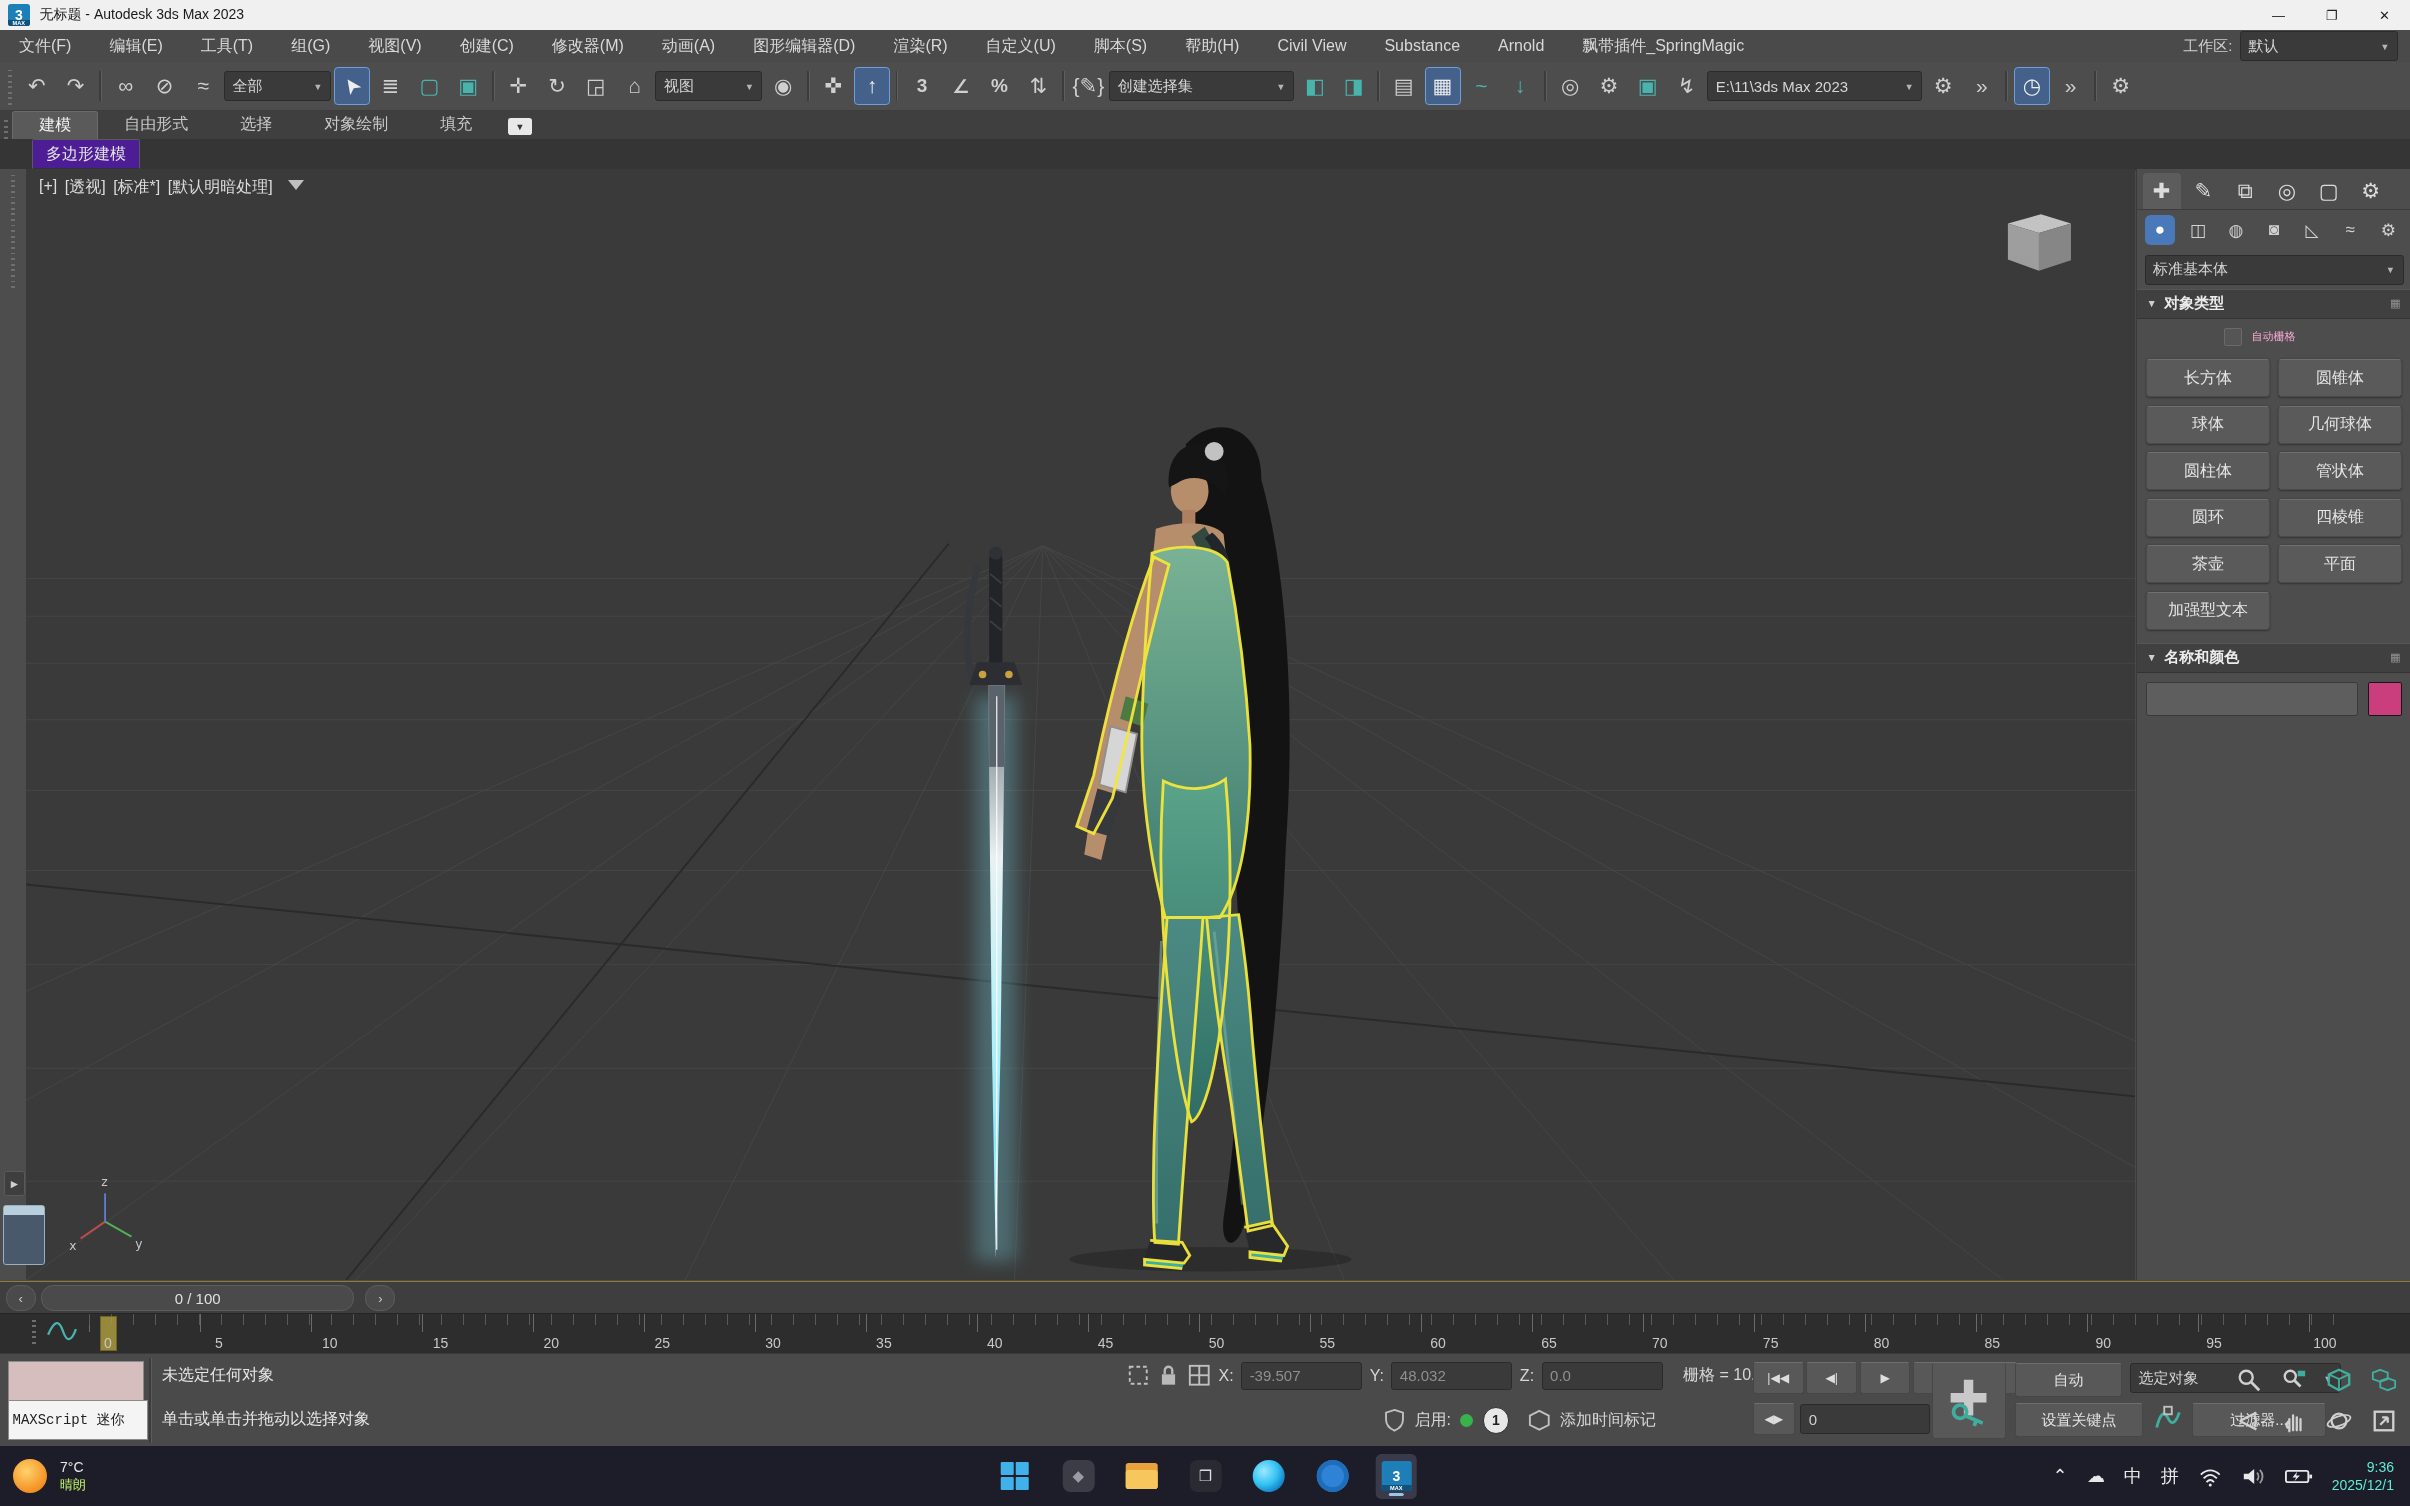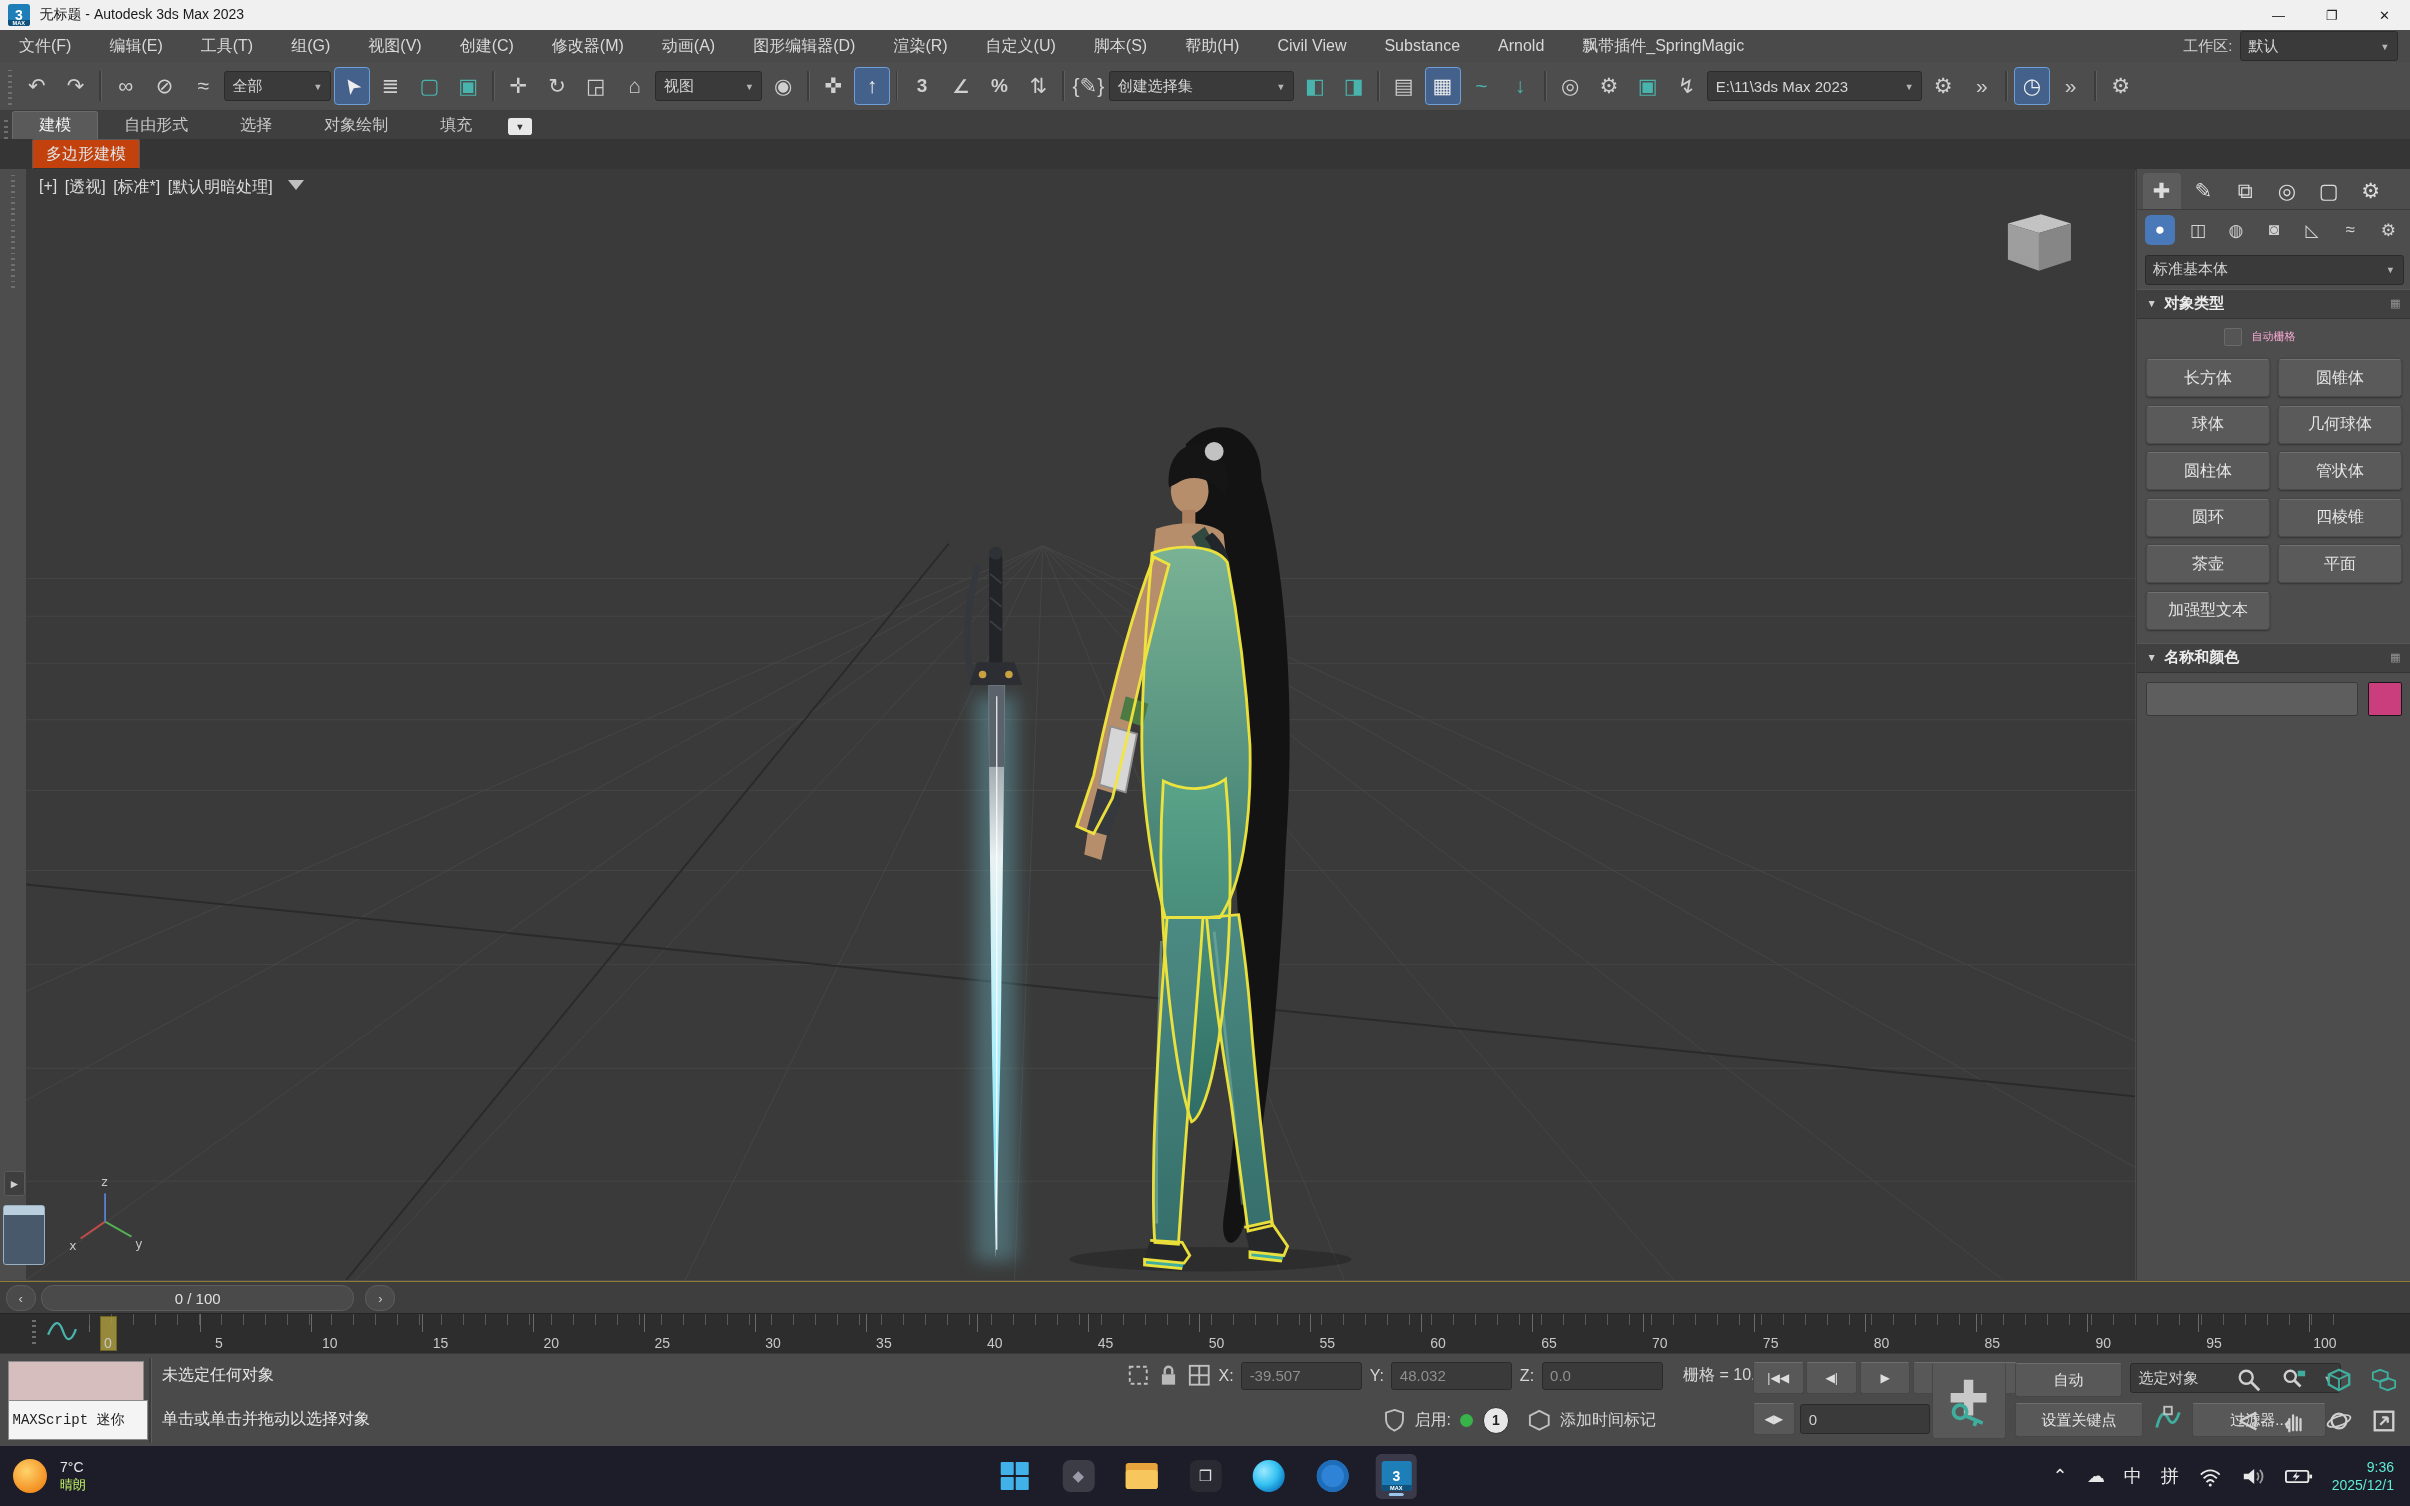--- a/index.html
+++ b/index.html
@@ -35,21 +35,21 @@
   .ico.snap{font-weight:bold;font-size:19px;}
   .ico.cursor .g{display:inline-block;transform:rotate(-125deg);}
   .ico.divider{width:2.8px;height:30px;background:#3c3c3c;border-right:0.9px solid #5e5e5e;border-radius:0;margin:0 2.8px;}
 
   
   #ribbontabs{top:111px;height:28px;background:#3f3f3f;display:flex;align-items:flex-end;border-bottom:0.9px solid #333;}
   .rtab{padding:2.8px 26px;color:#c9c9c9;font-size:16px;}
   .rtab.active{background:#5a5a5a;color:#f2f2f2;border:0.9px solid #6a6a6a;border-bottom:none;border-radius:2.8px 2.8px 0 0;}
   .ribbon-caret{width:24.5px;height:17px;background:#e8e8e8;border-radius:2.8px;color:#333;font-size:9.4px;display:flex;align-items:center;justify-content:center;margin:0 5.6px 3.8px 9.4px;}
   #ribbonsub{top:139px;height:30px;background:#353535;display:flex;align-items:center;border-bottom:0.9px solid #2c2c2c;}
-  .rsub{margin-left:32px;padding:3.8px 13px;background:#c2410c;border:0.9px solid #5a5a5a;border-bottom-color:#333;color:#e2e2e2;font-size:16px;border-radius:1.9px 1.9px 0 0;}
+  .rsub{margin-left:32px;padding:3.8px 13px;background:#4c1d95;border:0.9px solid #5a5a5a;border-bottom-color:#333;color:#e2e2e2;font-size:16px;border-radius:1.9px 1.9px 0 0;}
 
   
   #leftstrip{position:absolute;left:0;top:169px;width:26px;height:1111px;background:#4d4d4d;border-right:0.9px solid #3e3e3e;}
   #leftstrip .handle{margin:5.6px auto;height:113px;}
   .expand-btn{position:absolute;left:3.8px;top:1002px;width:19px;height:22.6px;background:#3e3e3e;border:0.9px solid #5a5a5a;border-radius:2.8px;
               color:#cfcfcf;font-size:9.4px;display:flex;align-items:center;justify-content:center;}
   .minipane{position:absolute;left:2.8px;top:1036px;width:40px;height:58px;background:#44546040;border:1.9px solid #9ab0c0;border-radius:2.8px;background:#47596a;z-index:5;}
   .minipane .bar{height:9.4px;background:#b9cfdd;border-radius:0.9px 0.9px 0 0;}
 
   #viewport{position:absolute;left:26px;top:169px;width:2109px;height:1111px;background:#3a3a3a;}
@@ -353,21 +353,21 @@
           <span class="g"></span>
         </div>
         <div class="ico">
           <span class="g">⚙</span>
         </div>
       </div>
   </div>
 
   <div id="ribbontabs" class="band">
     <span class="handle" style="height:21px;"></span>
-    <div style="display:flex;align-items:flex-end;height:100%;">
+    <div style="display:flex;height:100%;">
 
     <div class="rtab active">建模</div>
         <div class="rtab">自由形式</div>
         <div class="rtab">选择</div>
         <div class="rtab">对象绘制</div>
         <div class="rtab">填充</div>
       </div>
     <div class="ribbon-caret">▼</div>
   </div>
   <div id="ribbonsub" class="band">

